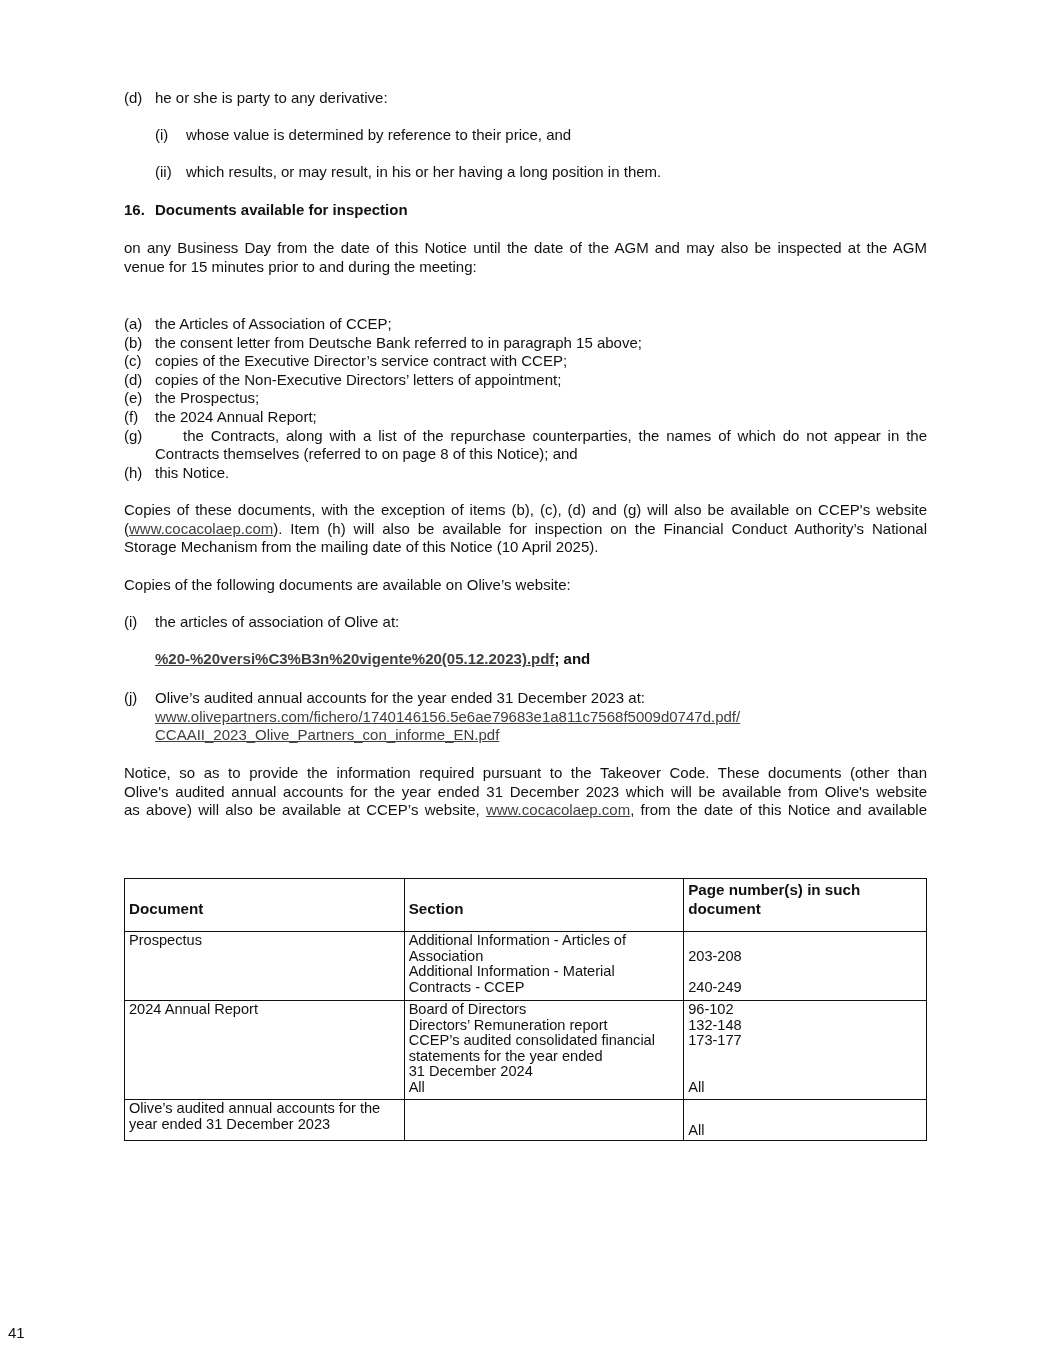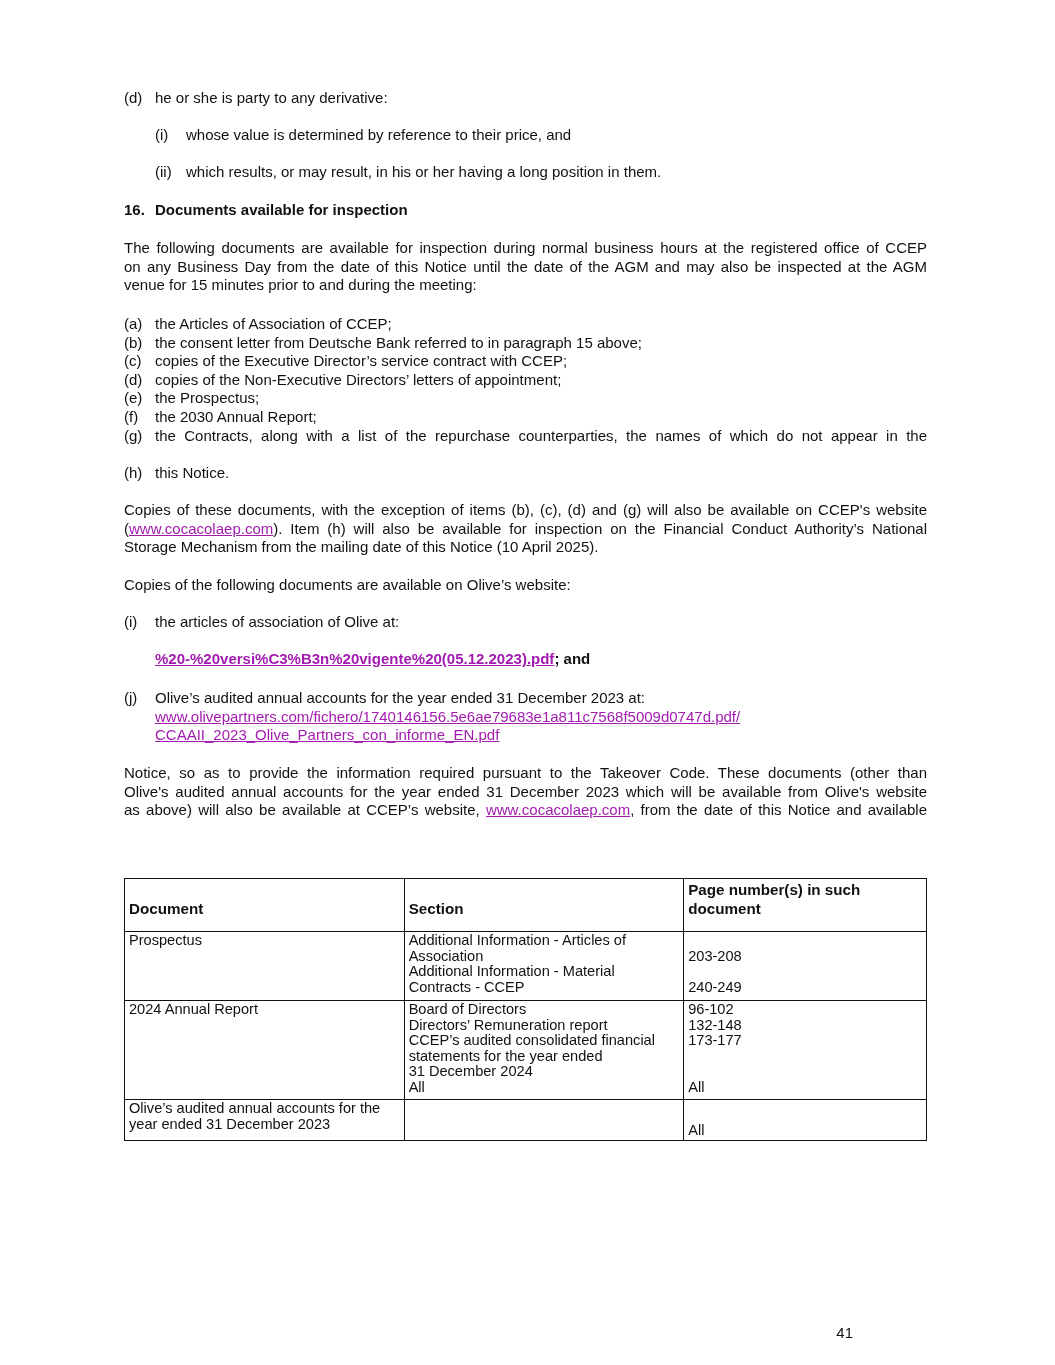--- a/index.html
+++ b/index.html
@@ -12,35 +12,35 @@
   .row { position: absolute; left: 0; width: 803px; white-space: nowrap; }
   .lbl { position: absolute; left: 0; }
   .txt { position: absolute; left: 31px; }
   .txt-wrap { position: absolute; left: 31px; width: 772px; white-space: normal; text-align: justify; }
   .sub .lbl { left: 31px; }
   .sub .txt { left: 62px; }
   .heading { font-weight: bold; }
   .para { position: absolute; left: 0; width: 803px; text-align: justify; text-align-last: left; }
   .para .ln { display: block; text-align: justify; text-align-last: justify; white-space: nowrap; }
   .para .ln.last { text-align-last: left; }
-  a.link { color: #a21caf; text-decoration: underline; }
+  a.link { color: #404040; text-decoration: underline; }
   .link-line { position: absolute; left: 31px; white-space: nowrap; }
 
   table.refs {
     position: absolute; left: 124px; top: 878px; width: 803px;
     border-collapse: collapse; font-size: 14.6px; line-height: 15.6px;
   }
   table.refs td, table.refs th {
     border: 1.6px solid #111; vertical-align: top; padding: 1px 4px 1px 4px; text-align: left;
   }
   table.refs th { font-weight: bold; font-size: 15.2px; line-height: 19px; vertical-align: bottom; padding-bottom: 13px; height: 38px; }
   .c1 { width: 271px; } .c2 { width: 271px; } .c3 { width: 235px; }
   .cell-line { display: block; white-space: nowrap; }
   .spacer { display: block; height: 15.6px; }
-  .pageno { position: absolute; top: 1324px; left: 0; width: 853px; text-align: right; font-size: 15px; }
+  .pageno { position: absolute; top: 1324px; left: 8px; width: 853px; text-align: left; font-size: 15px; }
 </style>
 </head>
 <body>
 
 <div class="page">
   <div class="row" style="top:0px;">
     <span class="lbl">(d)</span>
     <span class="txt">he or she is party to any derivative:</span>
   </div>
   <div class="row sub" style="top:37px;">
@@ -51,21 +51,20 @@
     <span class="lbl">(ii)</span>
     <span class="txt">which results, or may result, in his or her having a long position in them.</span>
   </div>
 
   <div class="row heading" style="top:112px;">
     <span class="lbl">16.</span>
     <span class="txt">Documents available for inspection</span>
   </div>
 
   <div class="para" style="top:150px;">
-    <span class="ln">The following documents are available for inspection during normal business hours at the registered office of CCEP</span>
     <span class="ln">on any Business Day from the date of this Notice until the date of the AGM and may also be inspected at the AGM</span>
     <span class="ln last">venue for 15 minutes prior to and during the meeting:</span>
   </div>
 
   <div>
     <div class="row" style="top:226px;">
       <span class="lbl">(a)</span>
       <span class="txt">the Articles of Association of CCEP;</span>
     </div>
     <div class="row" style="top:244.6px;">
@@ -79,26 +78,27 @@
     <div class="row" style="top:281.8px;">
       <span class="lbl">(d)</span>
       <span class="txt">copies of the Non-Executive Directors’ letters of appointment;</span>
     </div>
     <div class="row" style="top:300.4px;">
       <span class="lbl">(e)</span>
       <span class="txt">the Prospectus;</span>
     </div>
     <div class="row" style="top:319px;">
       <span class="lbl">(f)</span>
-      <span class="txt">the 2030 Annual Report;</span>
+      <span class="txt">the 2024 Annual Report;</span>
     </div>
     <div class="row" style="top:337.6px; height:38px;">
       <span class="lbl">(g)</span>
       <div class="txt-wrap" style="top:0;">
-        <span style="display:block; text-align:justify; text-align-last:justify; white-space:nowrap;">the Contracts, along with a list of the repurchase counterparties, the names of which do not appear in the</span>
+        <span style="display:block; text-align:justify; text-align-last:justify; white-space:nowrap;margin-left:28px;">the Contracts, along with a list of the repurchase counterparties, the names of which do not appear in the</span>
+        <span style="display:block; white-space:nowrap;">Contracts themselves (referred to on page 8 of this Notice); and</span>
       </div>
     </div>
     <div class="row" style="top:374.8px;">
       <span class="lbl">(h)</span>
       <span class="txt">this Notice.</span>
     </div>
   </div>
 
   <div class="para" style="top:412px;">
     <span class="ln">Copies of these documents, with the exception of items (b), (c), (d) and (g) will also be available on CCEP's website</span>

